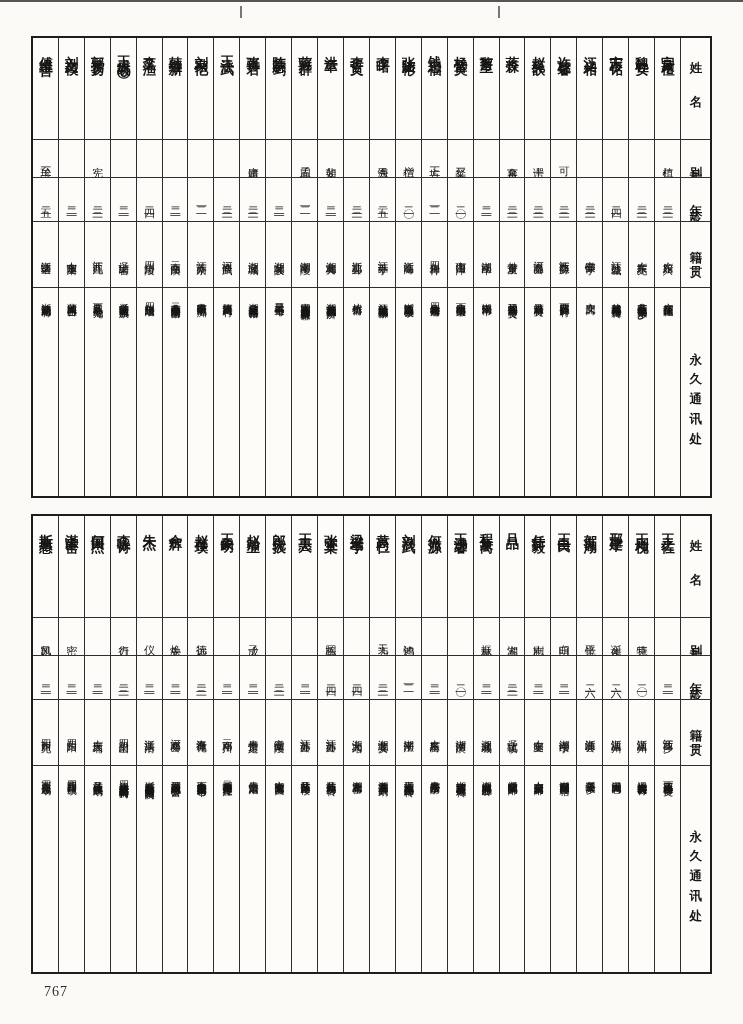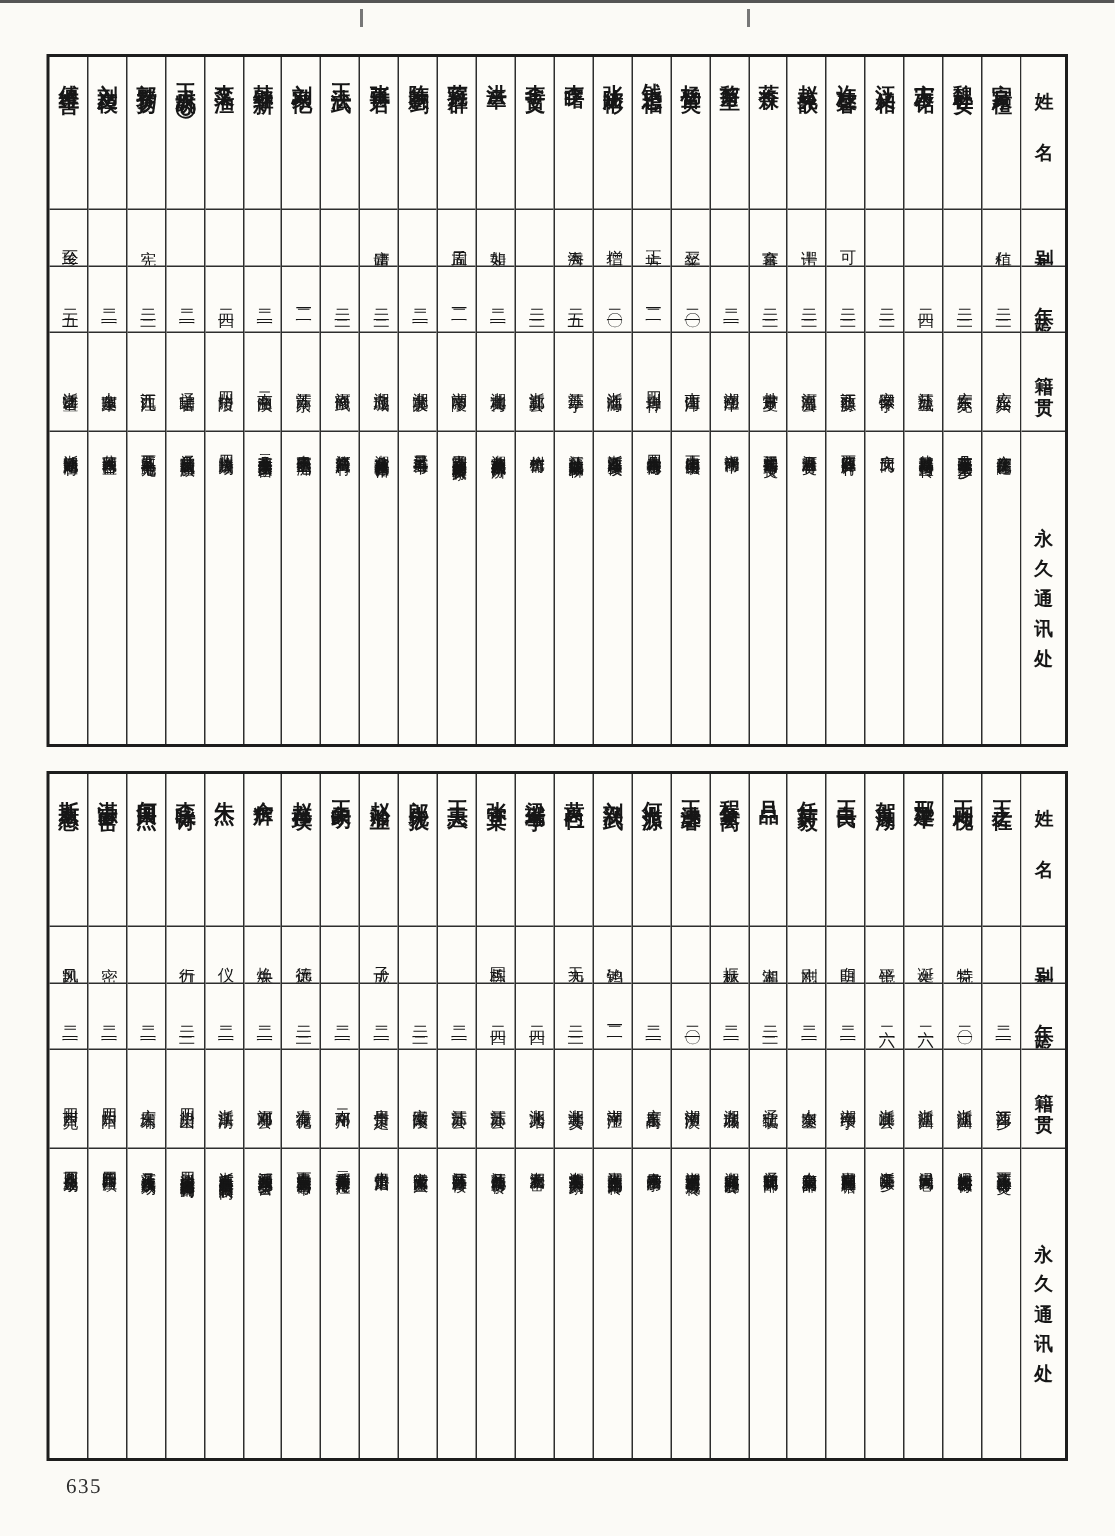--- a/index.html
+++ b/index.html
@@ -956,13 +956,13 @@
         <div class="cell native">
           <span class="vtext">四川西充</span>
         </div>
         <div class="cell addr">
           <span class="vtext">四川西充县金泉场</span>
         </div>
       </div>
     </div>
 </div>
 
-<div class="page-number">635</div>
+<div class="page-number">767</div>
 
 </body></html>

